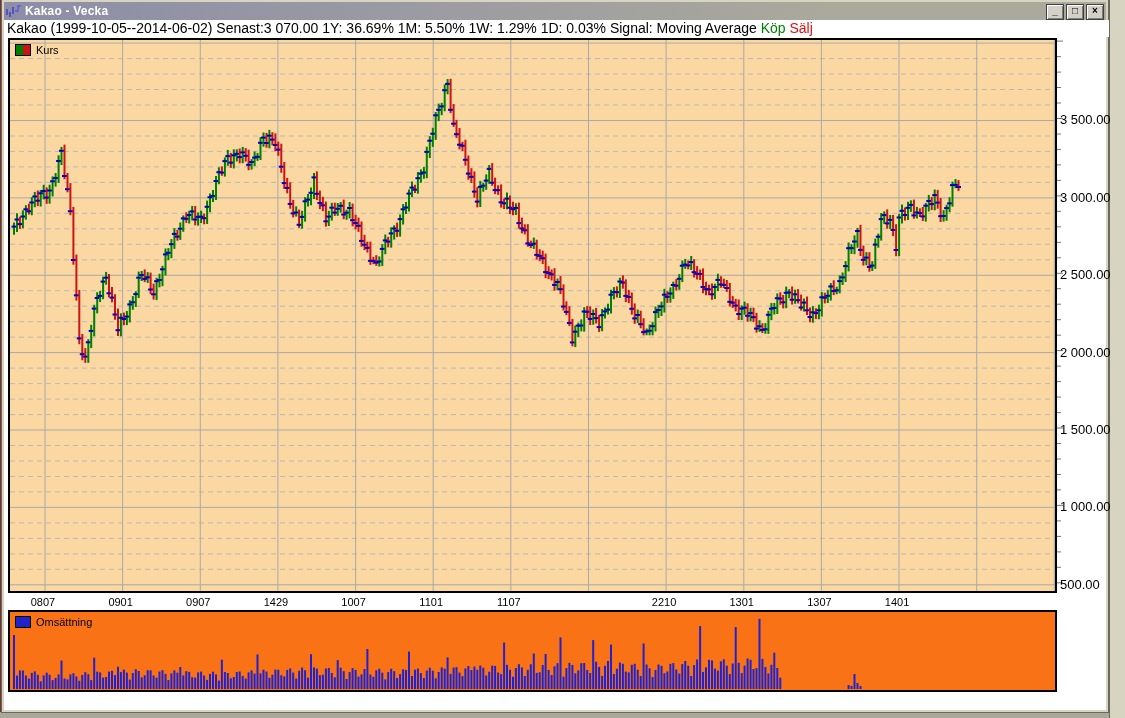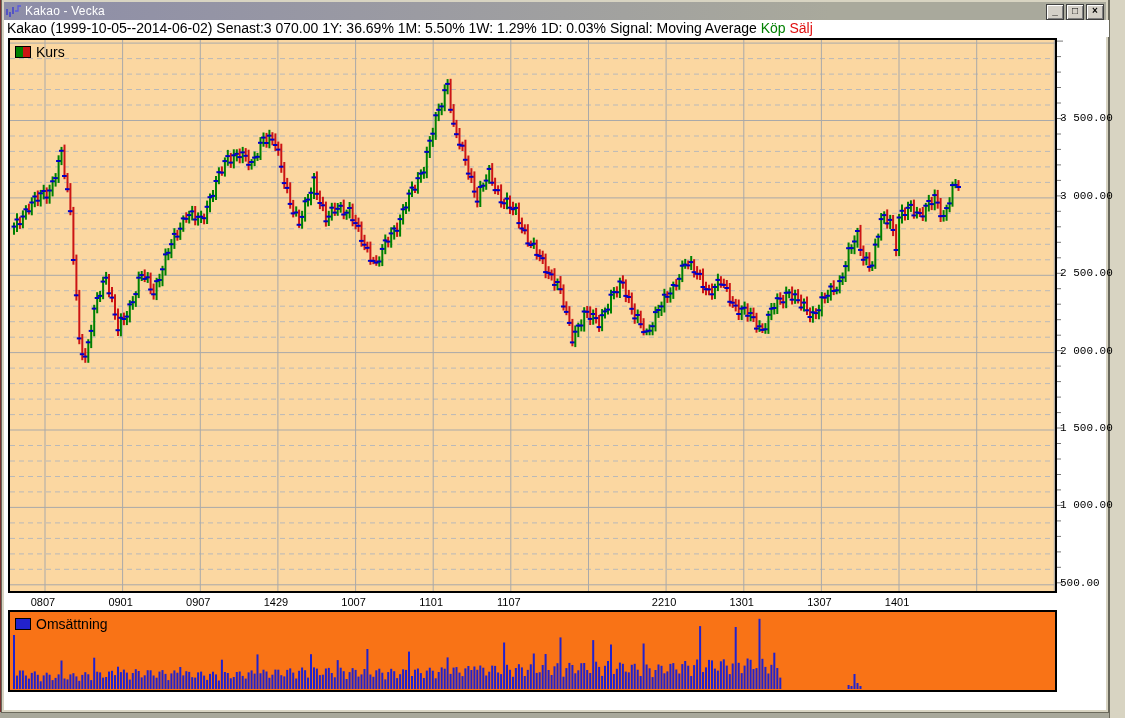--- a/index.html
+++ b/index.html
@@ -14,21 +14,21 @@
   .window{
     position:absolute;left:2px;top:0;width:1102px;height:708px;
     background:#ffffff;border:2px solid #d8d4c2;outline:1px solid #6a695c;
   }
   .titlebar{
     position:absolute;left:0;top:0;width:100%;height:18px;
     background:linear-gradient(to right,#8d8da8,#a9a99c 75%,#a9a99c);
     display:flex;align-items:center;
   }
   .titlebar .app-icon{width:16px;height:13px;margin:0 3px 0 2px;}
-  .title-text{color:#ffffff;font-weight:normal;font-size:12px;letter-spacing:0.2px;white-space:nowrap;}
+  .title-text{color:#ffffff;font-weight:bold;font-size:12px;letter-spacing:0.2px;white-space:nowrap;}
   .win-buttons{position:absolute;right:2px;top:2px;display:flex;gap:2px;}
   .win-btn{
     width:16px;height:14px;background:#d4d0c8;border:1px solid #404040;
     box-shadow:inset 1px 1px 0 #ffffff, inset -1px -1px 0 #808080;
     font-size:10px;line-height:11px;text-align:center;color:#000;
     font-weight:bold;cursor:default;overflow:hidden;
   }
   .infobar{
     position:absolute;left:0;top:18px;width:100%;height:17px;background:#ffffff;
     font-size:14px;color:#000;white-space:nowrap;padding-left:3px;line-height:16px;
@@ -38,27 +38,27 @@
   .chart-frame{
     position:absolute;left:4px;top:36px;width:1045px;height:551px;
     background:#fbd7a1;border:2px solid #000000;
   }
   .vol-frame{
     position:absolute;left:4px;top:608px;width:1045px;height:78px;
     background:#f97316;border:2px solid #000000;
   }
   .legend{
     position:absolute;left:5px;top:4px;display:flex;align-items:center;gap:5px;
-    font-size:14px;color:#000;
+    font-size:11px;color:#000;
   }
   .legend .swatch{width:14px;height:10px;border:1px solid #000;display:flex;}
   .legend .swatch .half{flex:1;}
   .xlabels{position:absolute;left:4px;top:594px;width:1045px;height:14px;}
   .xlab{position:absolute;top:0;width:44px;text-align:center;font-size:11px;color:#000;}
-  .ylab{position:absolute;left:1056px;font-size:11px;color:#000;white-space:nowrap;font-family:Liberation Mono, monospace;}
+  .ylab{position:absolute;left:1056px;font-size:13px;color:#000;white-space:nowrap;}
   .ytick-svg{position:absolute;left:1053px;top:36px;}
   svg{display:block;}
 </style>
 </head>
 <body>
 
 <div class="maroon-strip"></div>
 <div class="right-strip"></div>
 
 <div class="window">

